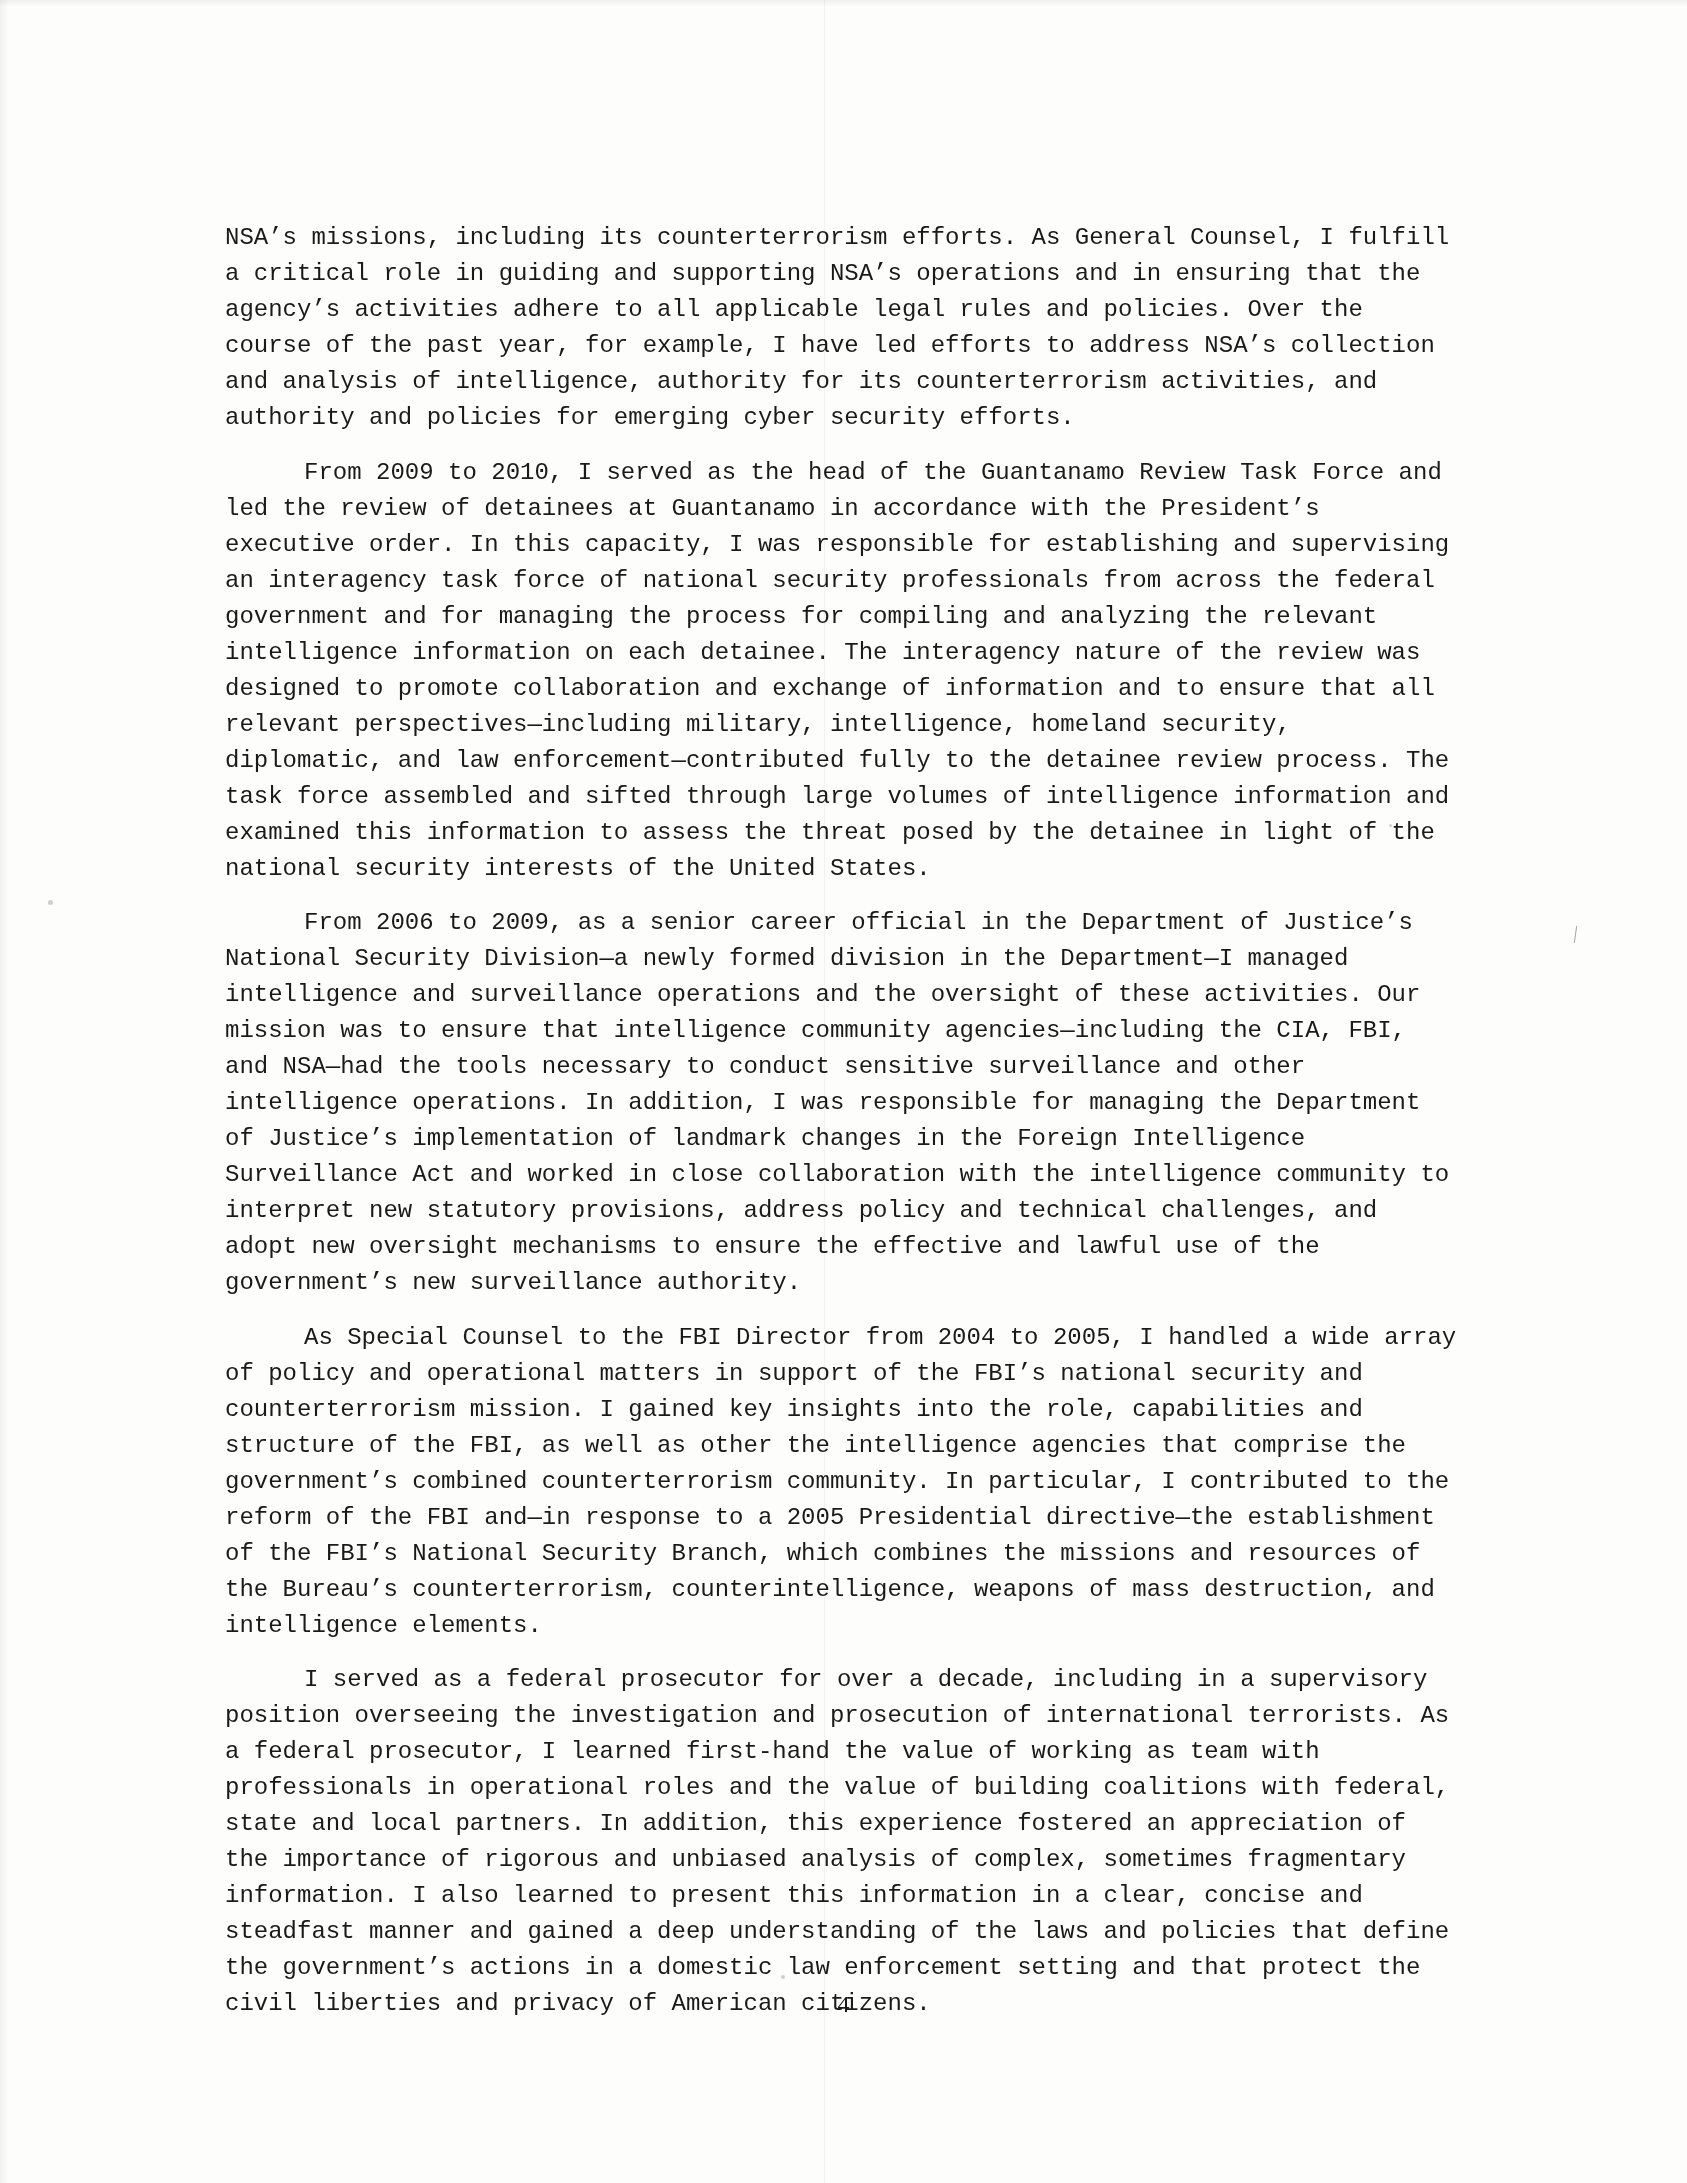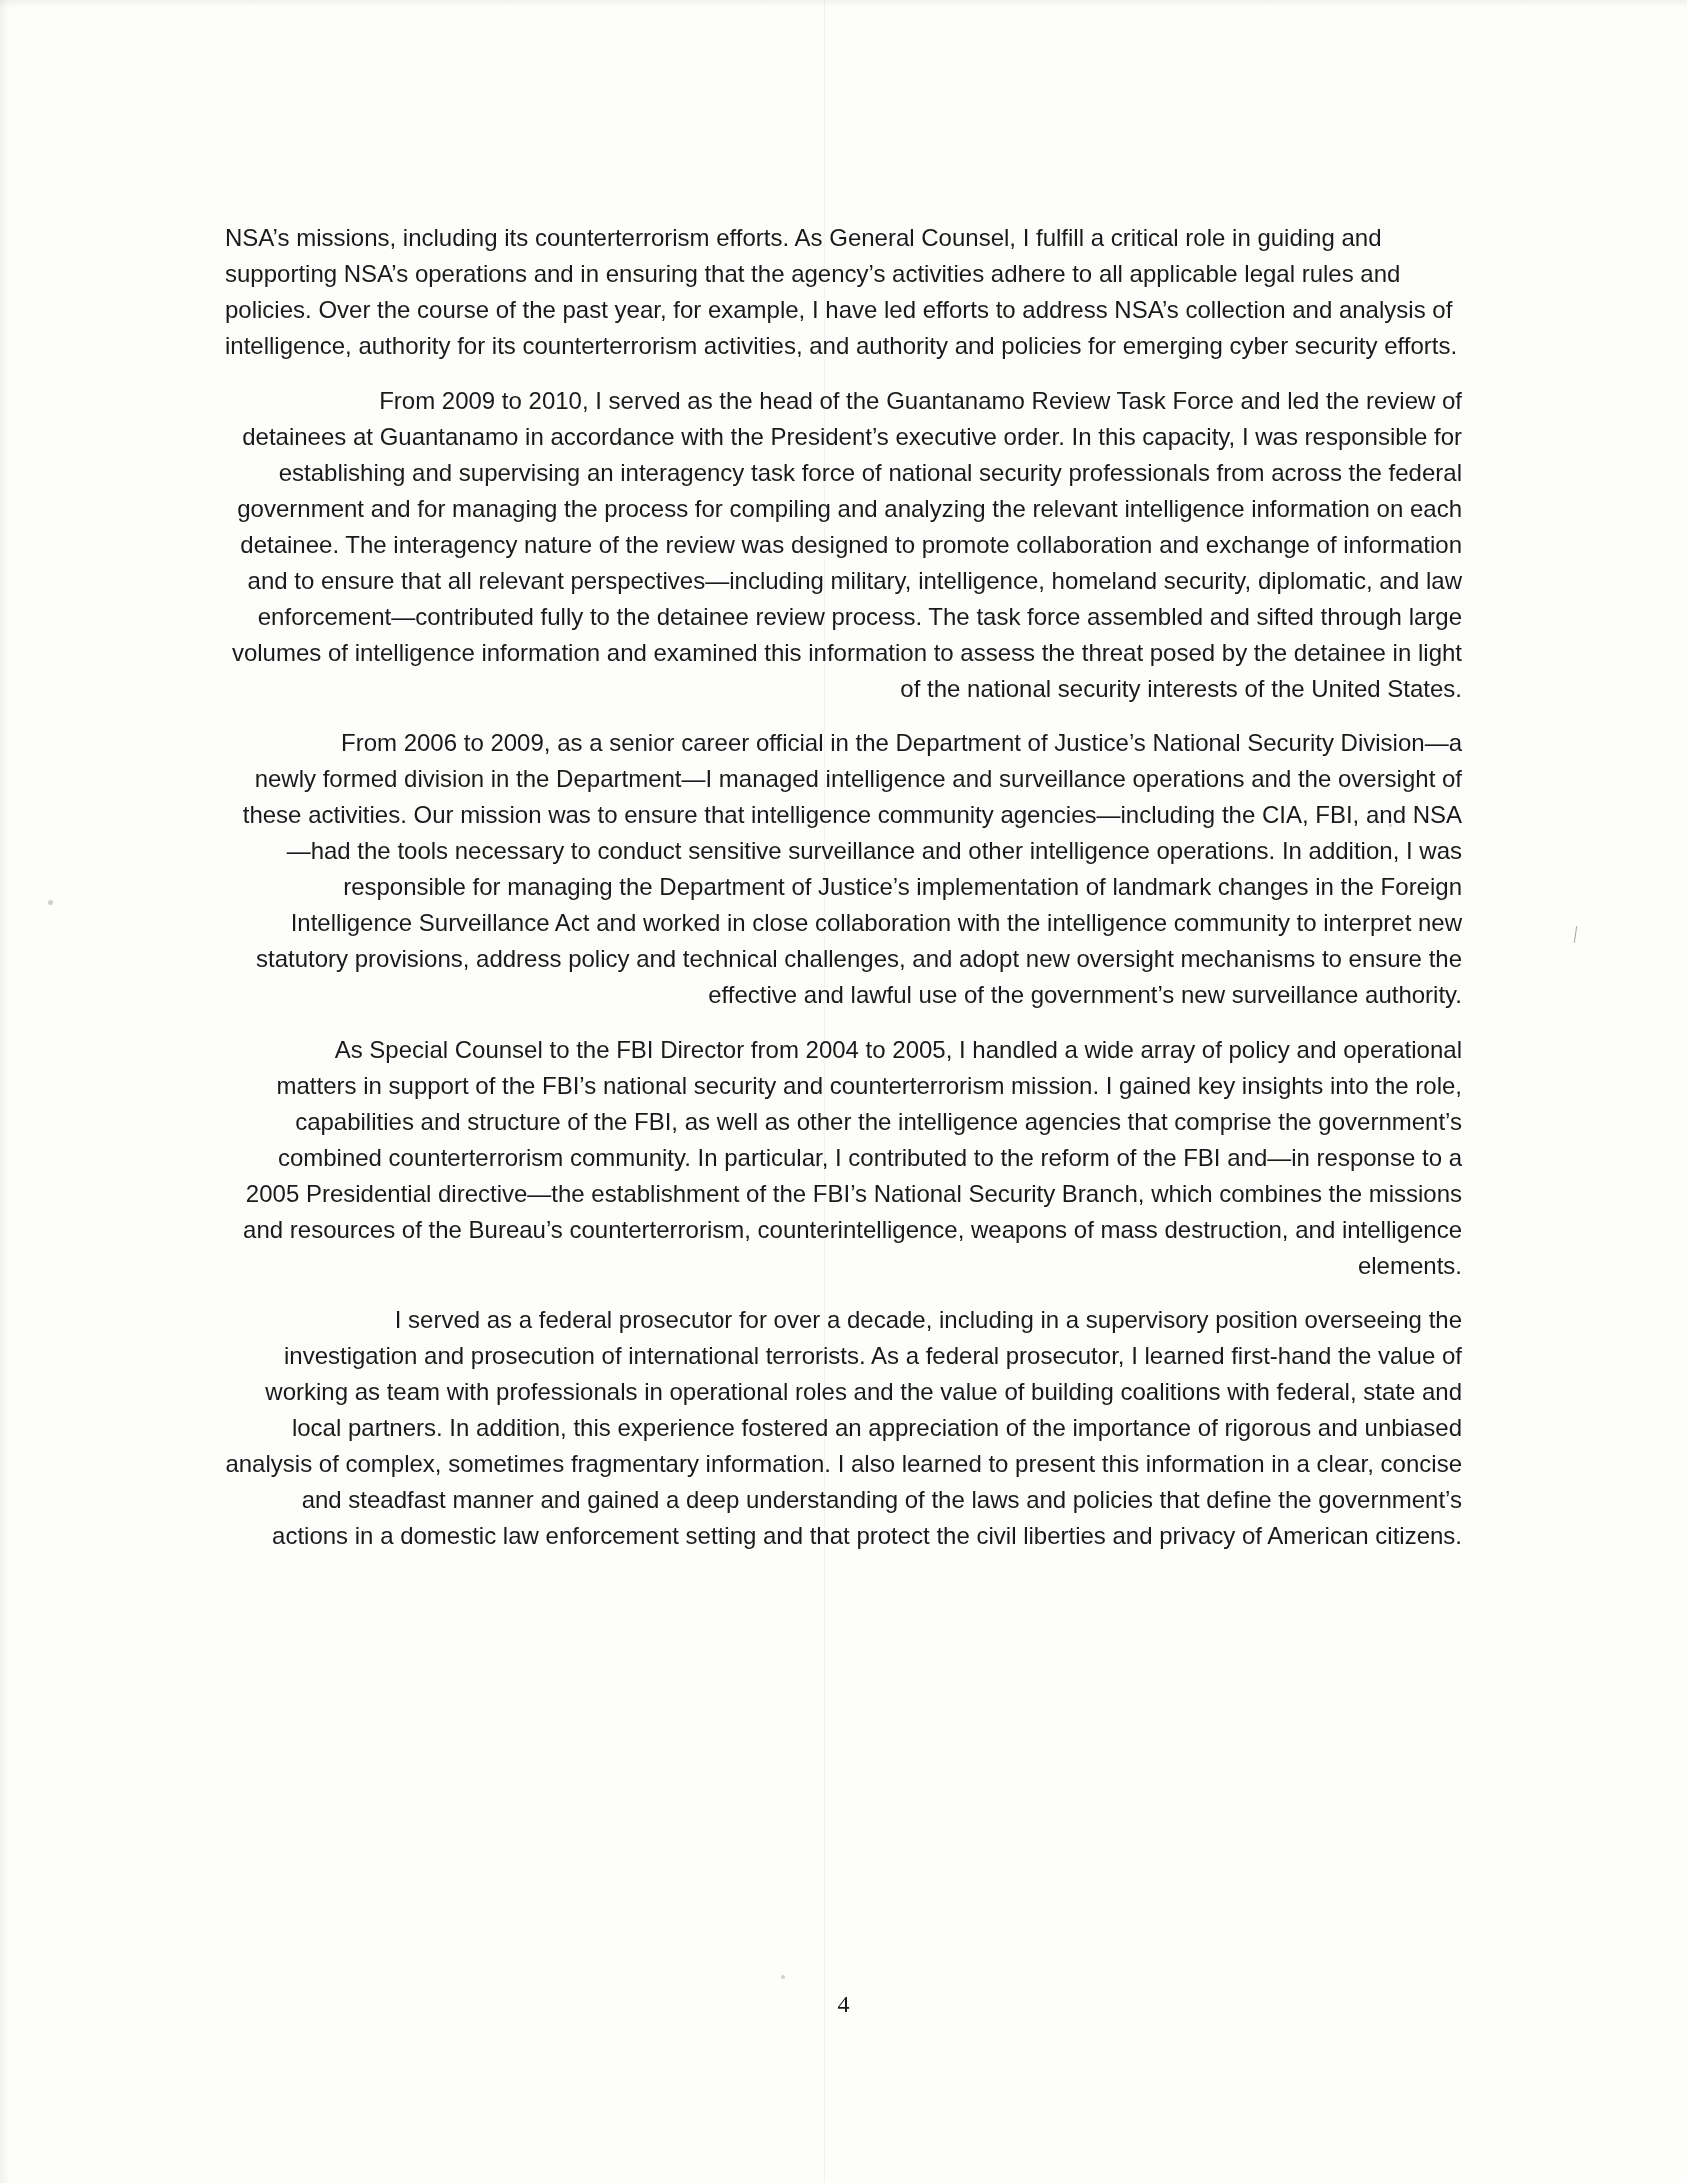--- a/index.html
+++ b/index.html
@@ -49,33 +49,32 @@
     width: 1.3px;
     height: 17px;
     background: rgba(0,0,0,0.35);
     transform: rotate(8deg);
   }
   .body-text {
     position: absolute;
     left: 225px;
     top: 220px;
     width: 1237px;
-    font-family: Liberation Sans, sans-serif;
+    font-family: Liberation Mono, monospace;
     font-size: 24px;
     line-height: 36px;
     color: #1a1a1a;
     text-align: left;
   }
   .para {
     margin: 0 0 18.5px 0;
     text-indent: 0;
   }
   .para.indented {
     text-indent: 79px;
-    text-align: right;
   }
   .page-number {
     position: absolute;
     left: 0;
     top: 1991px;
     width: 1687px;
     text-align: center;
     font-family: "Liberation Serif", serif;
     font-size: 24px;
     color: #1a1a1a;

